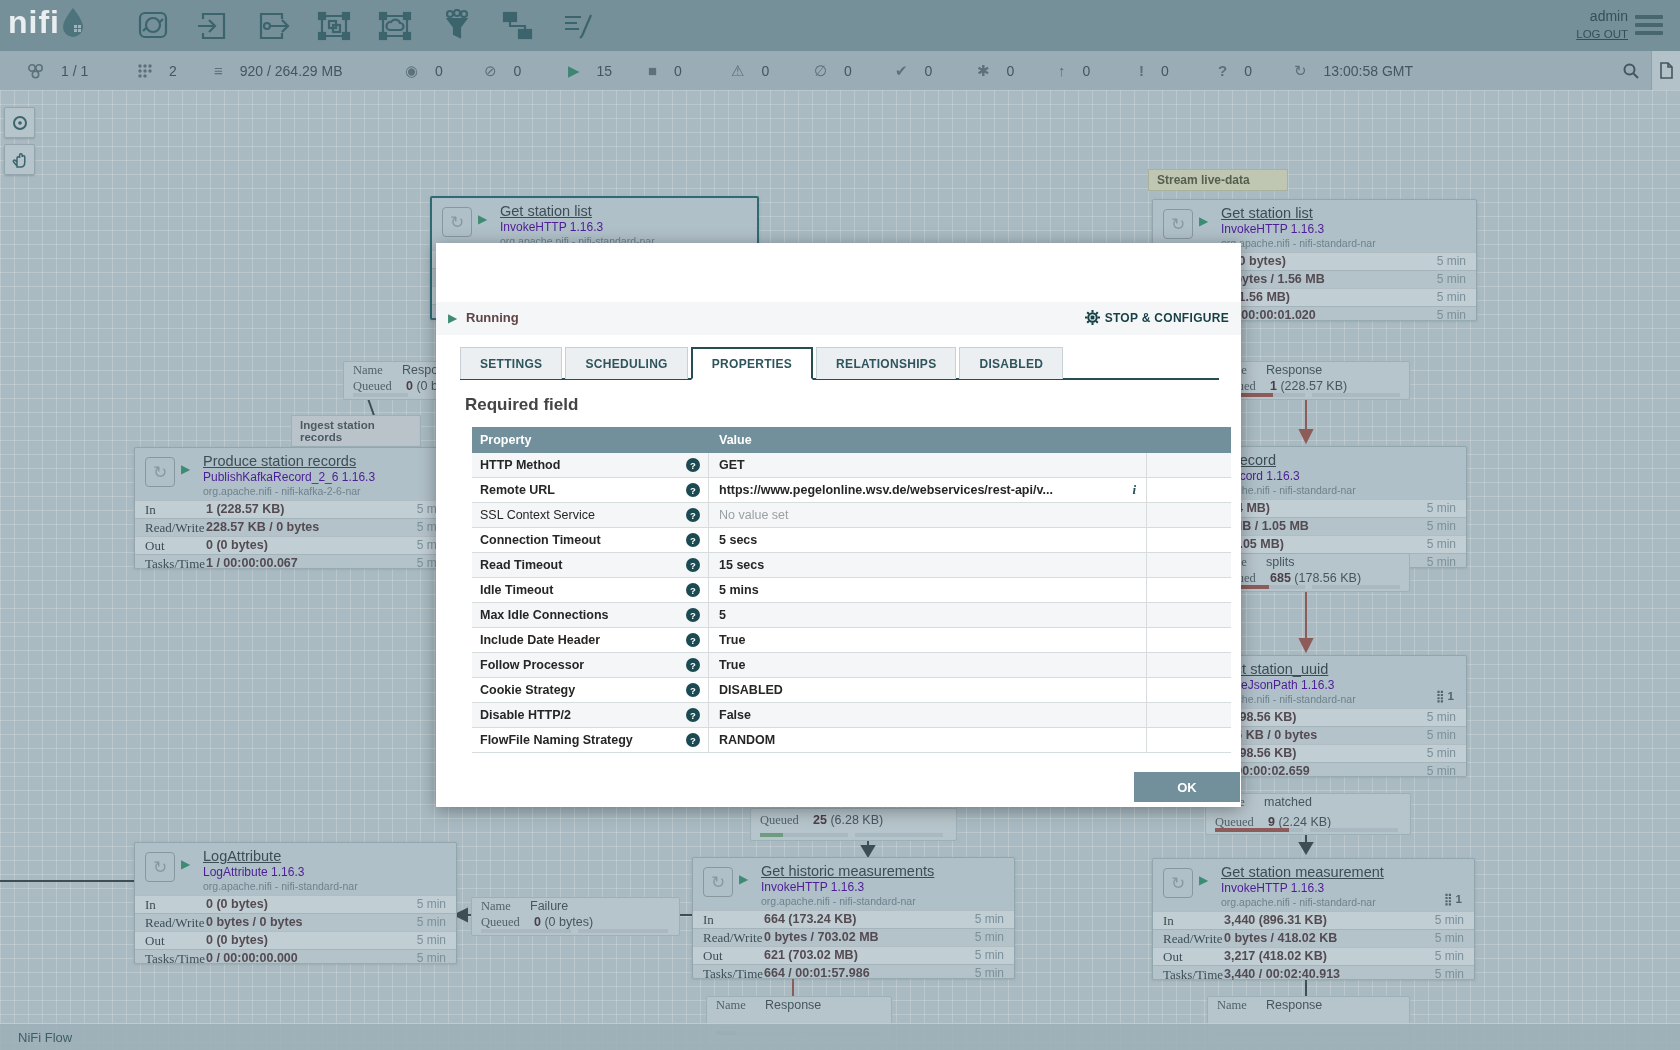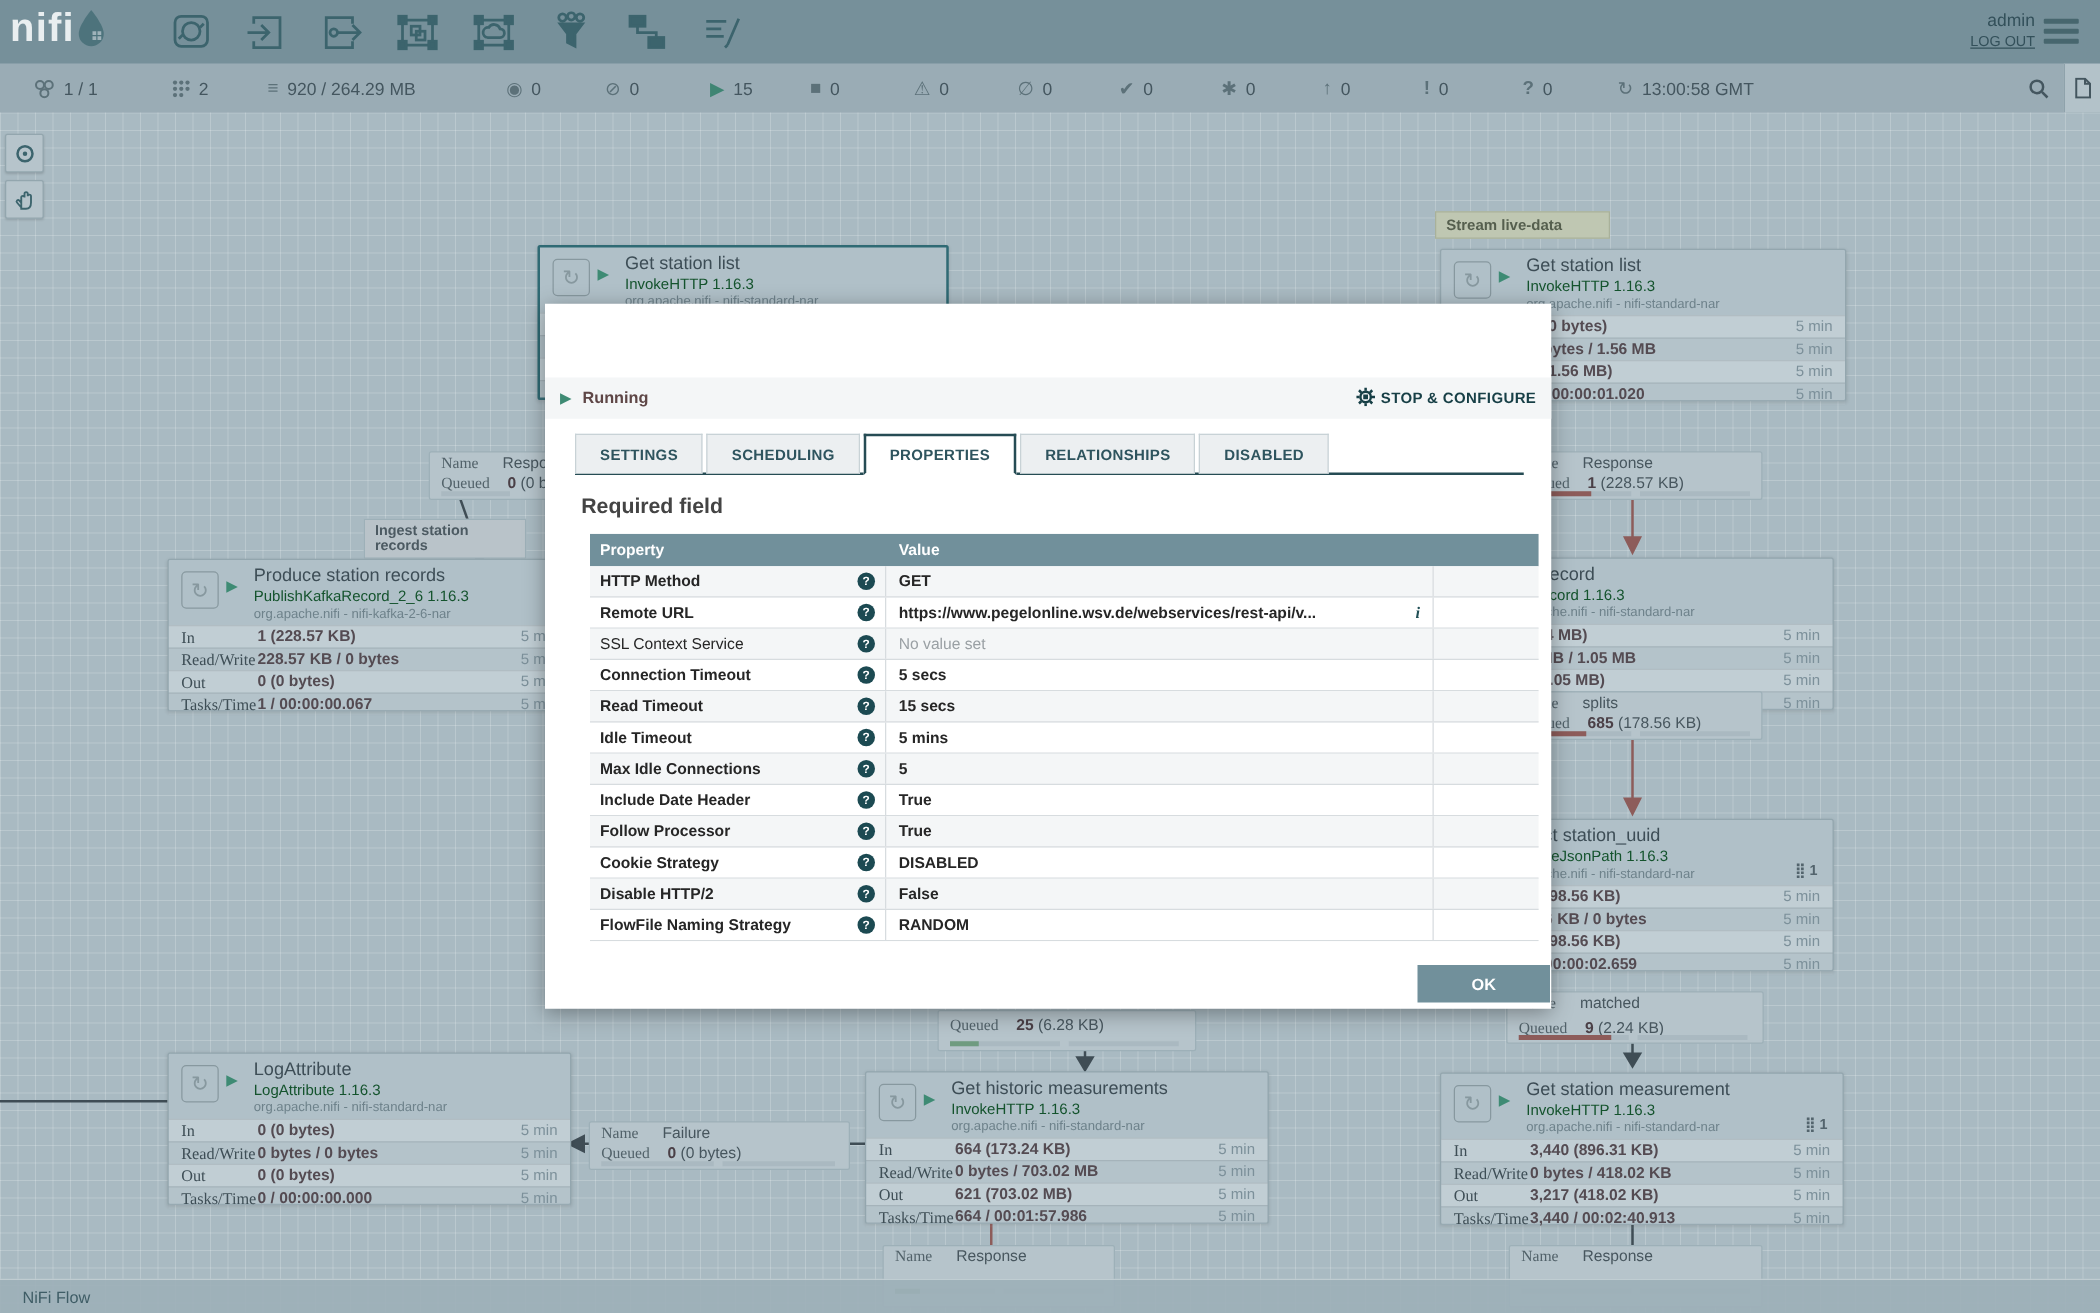--- a/index.html
+++ b/index.html
@@ -10,42 +10,42 @@
   #logo{left:8px;top:4px;font-size:32px;font-weight:bold;color:#e9eef0;letter-spacing:1px;}
   .navicon{top:9px;width:36px;height:34px;}
   .navicon svg{stroke:#3c646d;fill:none;stroke-width:2.2px;}
   #user-name{right:52px;top:8px;font-size:14px;color:#33505a;text-align:right;}
   #logout{right:52px;top:28px;font-size:11.5px;color:#33505a;text-decoration:underline;text-align:right;}
   #hamburger{right:17px;top:15px;width:28px;height:22px;}
   #hamburger div{height:4px;background:#47666e;margin-bottom:4px;border-radius:1px;}
   
   #statusbar{left:0;top:51px;width:1680px;height:39px;background:#9aacb5;
     border-bottom:1px solid #8fa2ab;color:#4f636d;font-size:14px;}
-  .stat{position:absolute;top:0;height:39px;display:flex;align-items:center;gap:7px;}
+  .stat{position:absolute;top:0;height:39px;display:flex;align-items:center;gap:17px;}
   .sticon{font-size:15px;color:#5c7179;}
   .stval{color:#44565f;}
   #search-box{right:0;top:0;width:28px;height:39px;background:#b3c2c9;border-left:1px solid #8fa2ab;
     display:flex;align-items:center;justify-content:center;}
   
   #canvas{left:0;top:90px;width:1680px;height:960px;background:#a9bac2;
     background-image:linear-gradient(rgba(255,255,255,.20) 1px,transparent 1px),
       linear-gradient(90deg,rgba(255,255,255,.20) 1px,transparent 1px);
     background-size:14px 14px;}
   .tool-btn{width:29px;height:29px;background:#b6c4cb;border:1px solid #93a6ae;border-radius:2px;
     display:flex;align-items:center;justify-content:center;box-shadow:0 1px 2px rgba(0,0,0,.15);}
   
   .proc{background:#b0c0c8;border:1px solid #93a6ae;border-radius:2px;box-shadow:0 1px 3px rgba(0,0,0,.12);}
   .proc.sel{border:2px solid #2f6a74;}
   .phead{position:relative;height:52px;}
   .picon{position:absolute;left:10px;top:9px;width:28px;height:28px;border:1.6px solid #87989f;
     border-radius:4px;color:#87989f;font-size:17px;display:flex;align-items:center;justify-content:center;}
   .pplay{position:absolute;left:46px;top:14px;color:#3e8b74;font-size:12px;}
   .ptxt{position:absolute;left:68px;top:5px;}
-  .ptitle{font-size:14.5px;color:#3d4d56;}
-  .ptype{font-size:12px;color:#14532d;margin-top:1px;}
+  .ptitle{font-size:14.5px;color:#3d4d56;text-decoration:underline;}
+  .ptype{font-size:12px;color:#4c1d95;margin-top:1px;}
   .pbundle{font-size:10.5px;color:#6e828b;margin-top:1px;}
   .pbadge{position:absolute;right:12px;top:33px;font-size:11.5px;color:#53646d;font-weight:bold;}
   .pstats{position:absolute;left:0;right:0;top:52px;bottom:0;}
   .srow{position:relative;height:17px;border-top:1px solid rgba(0,0,0,.08);}
   .srow:nth-child(odd){background:rgba(255,255,255,.22);}
   .srow:nth-child(even){background:rgba(255,255,255,.05);}
   .sl{position:absolute;left:10px;top:1px;font-family:"Liberation Serif",serif;font-size:13px;color:#3e4e56;}
   .sv{position:absolute;left:71px;top:1px;font-size:12.5px;font-weight:600;color:#544b52;}
   .sp{position:absolute;right:10px;top:1px;font-size:12px;color:#7c909a;}
   

